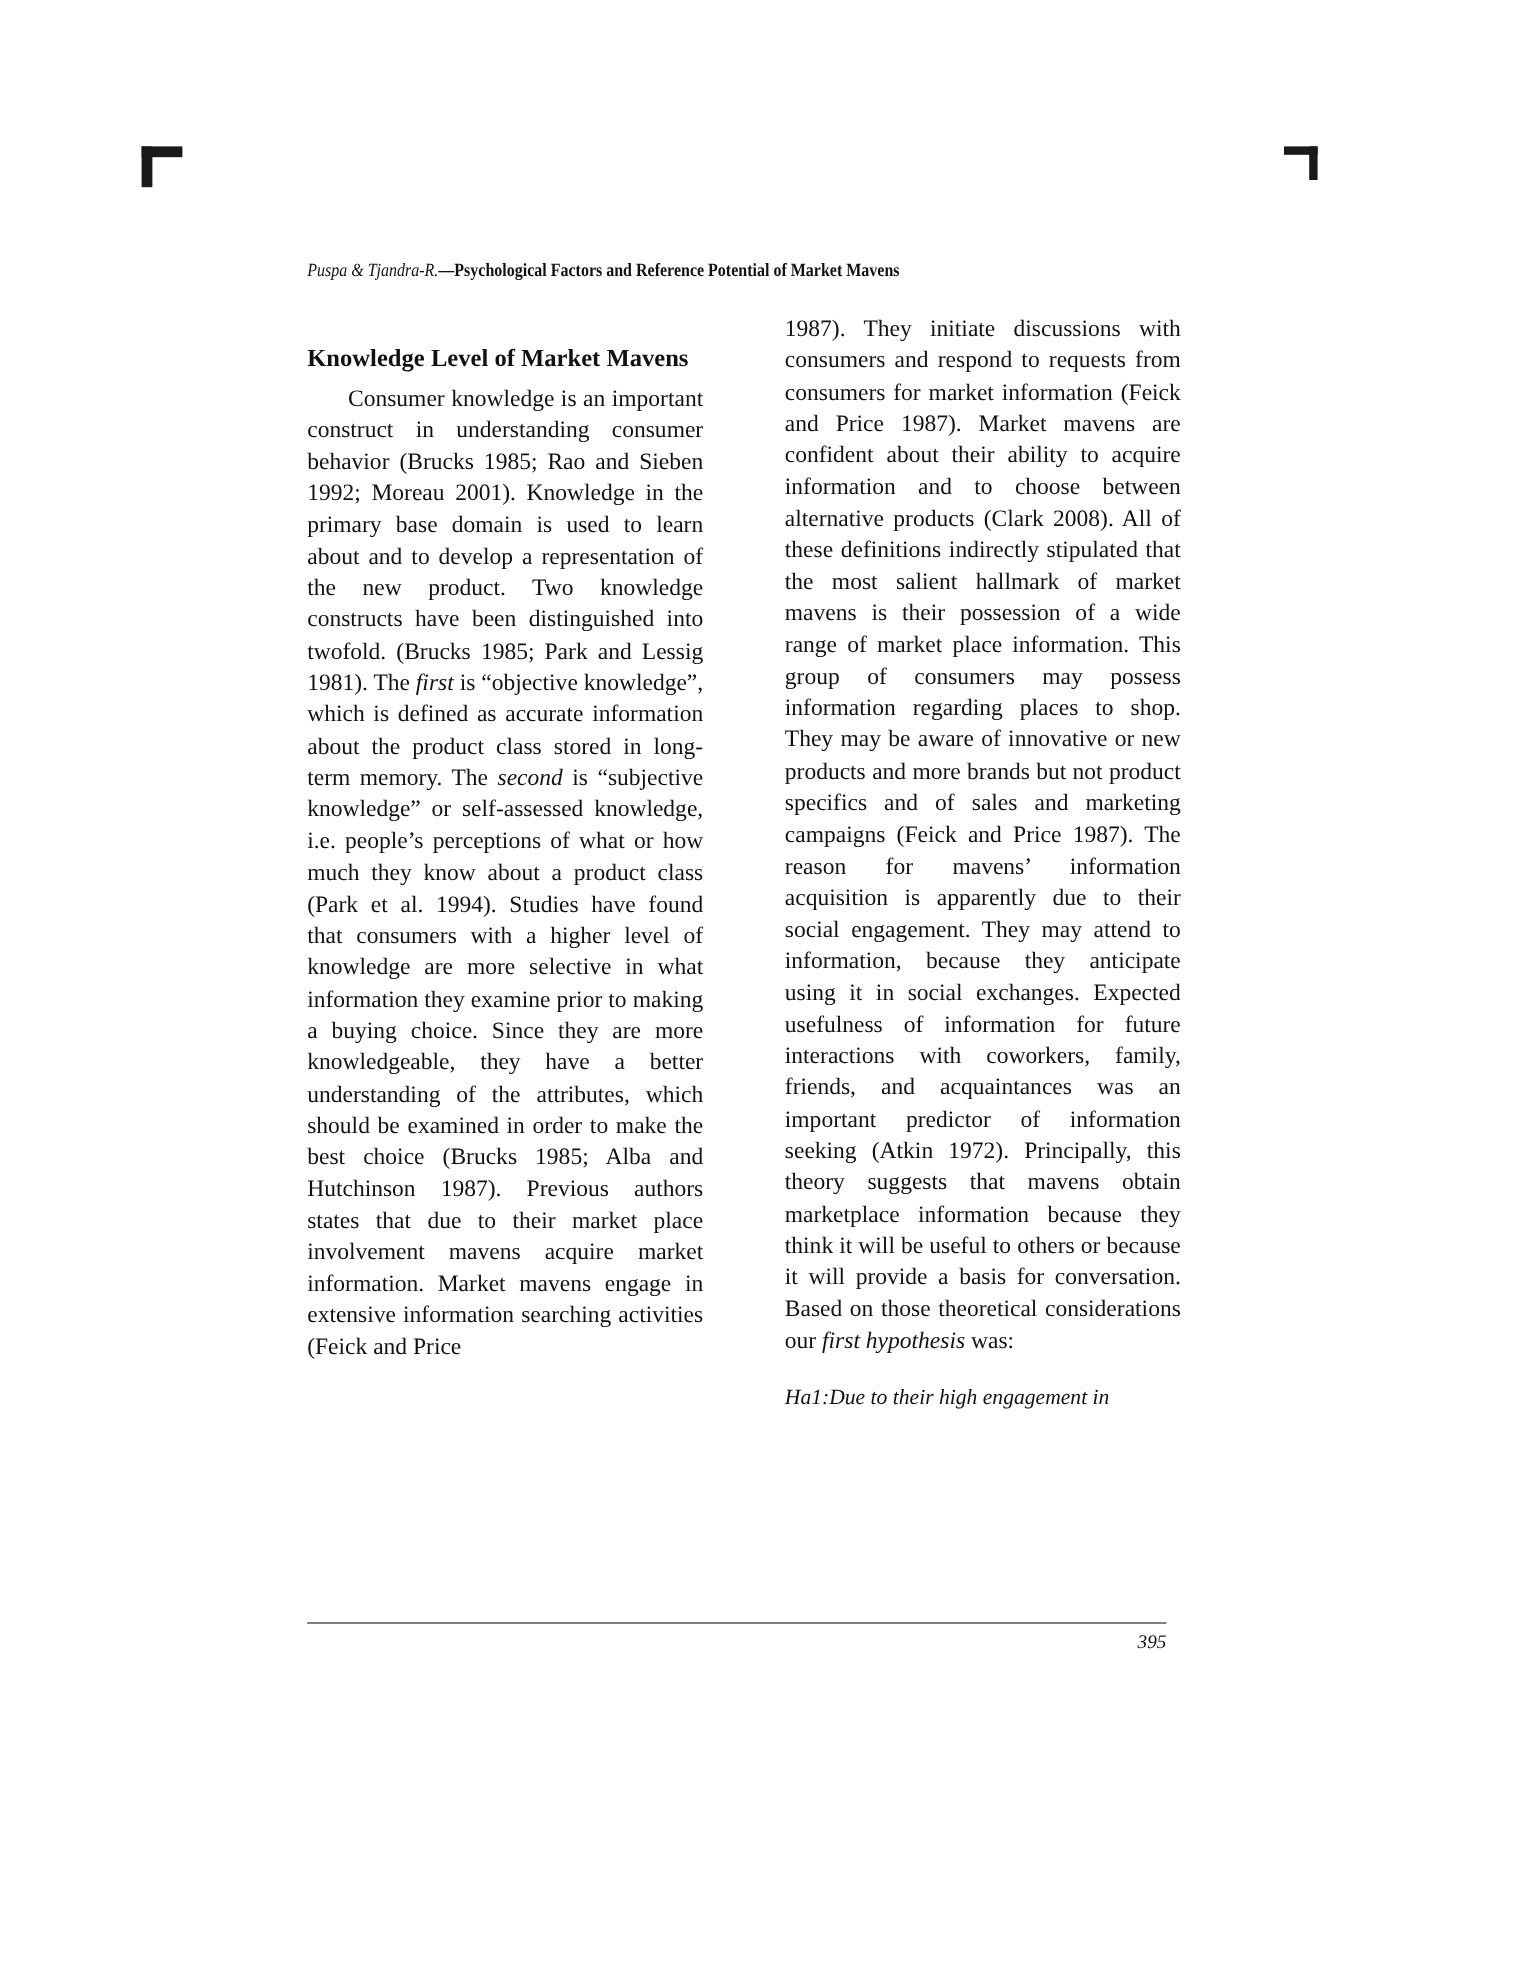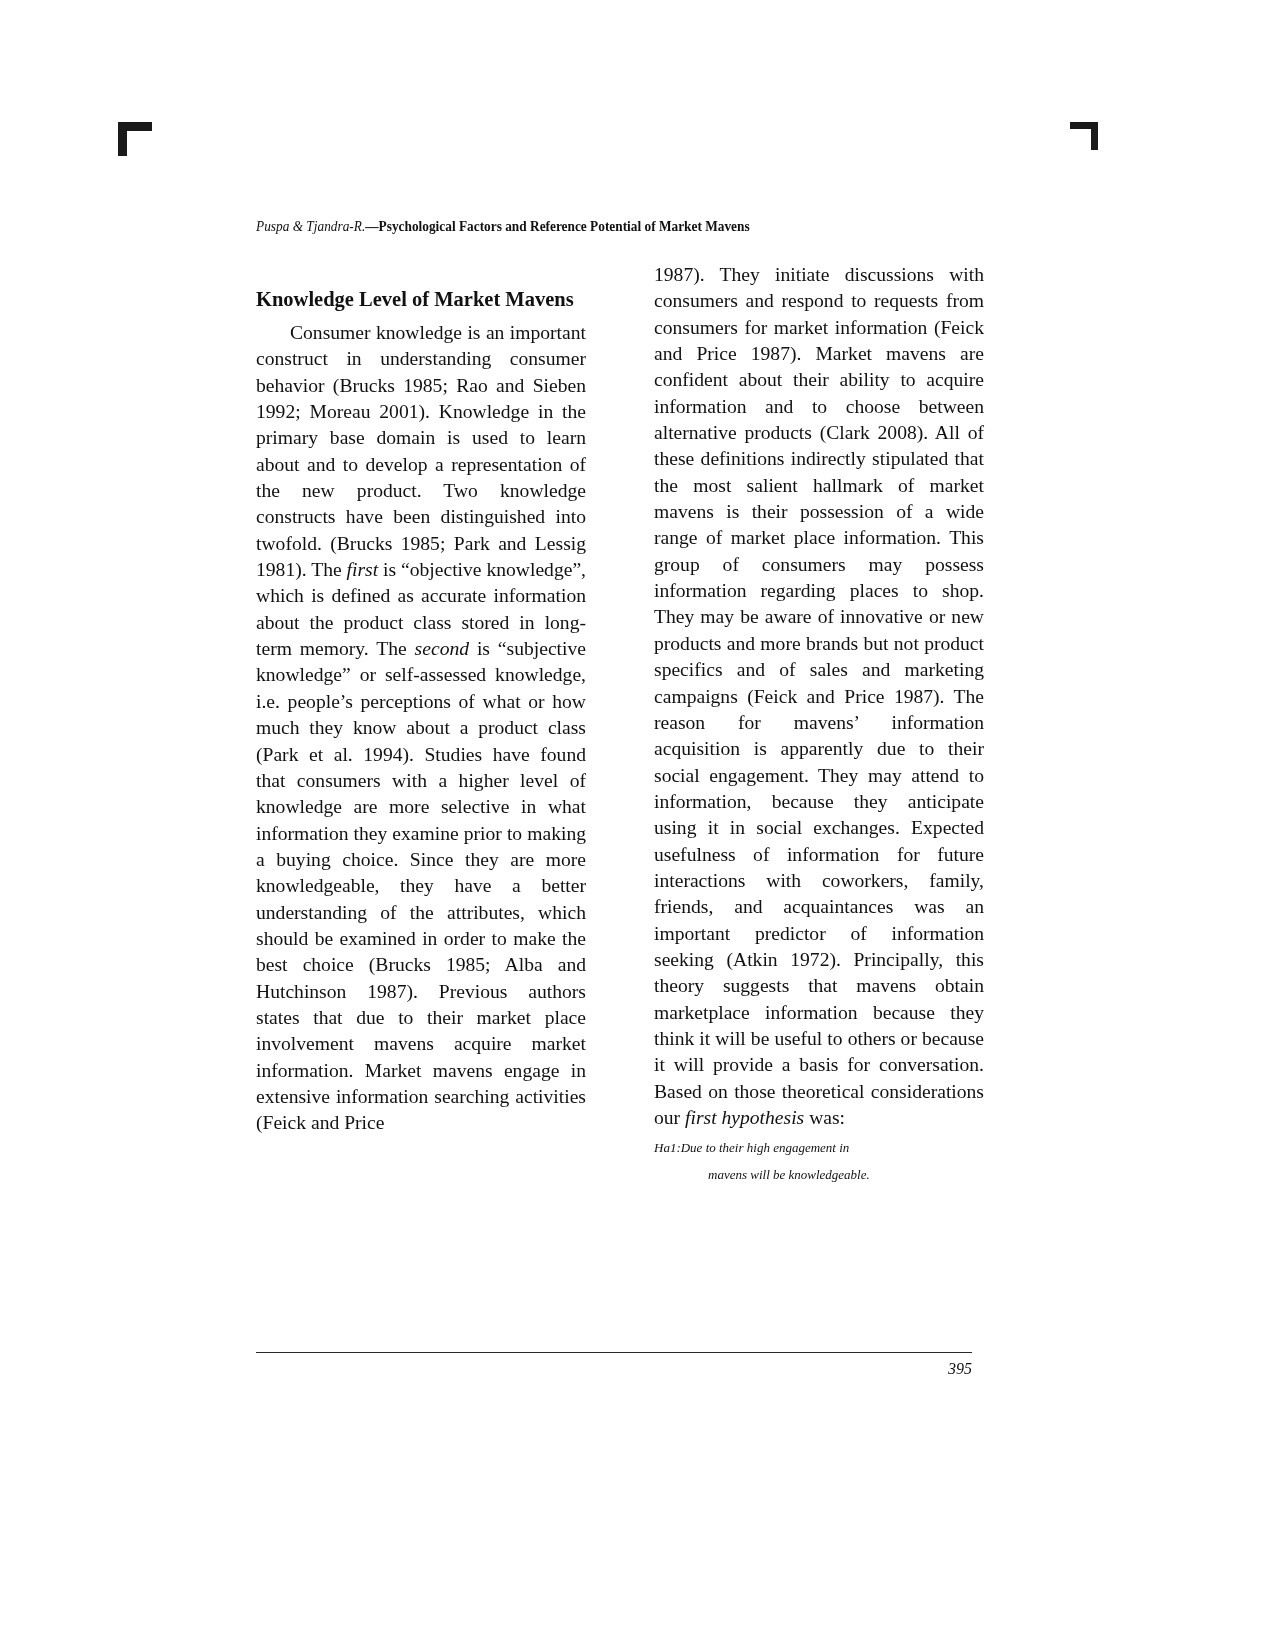--- a/index.html
+++ b/index.html
@@ -91,23 +91,23 @@
     margin: 22px 0 6px 0;
     font-size: 20.5px;
     line-height: 30px;
     font-weight: 700;
     text-align: left;
   }
 
   .indent { text-indent: 34px; }
 
   .hyp {
-    margin-top: 4px;
+    margin-top: 20px;
     font-style: italic;
-    font-size: 13px;
+    font-size: 18px;
     line-height: 26.35px;
     text-align: left;
   }
   .hyp .hyp-line1 { display: block; text-indent: 0; }
   .hyp .hyp-rest  { display: block; padding-left: 54px; text-align: justify; }
 
   
   .footer-rule {
     position: absolute;
     left: 256px;
@@ -161,21 +161,20 @@
       <p class="indent"><span>Consumer knowledge is an important construct in understanding consumer behavior (Brucks 1985; Rao and Sieben 1992; Moreau 2001). Knowledge in the primary base domain is used to learn about and to develop a representation of the new product. Two knowledge constructs have been distinguished into twofold. (Brucks 1985; Park and Lessig 1981). The </span><em>first</em><span> is “objective knowledge”, which is defined as accurate information about the product class stored in long-term memory. The </span><em>second</em><span> is “subjective knowledge” or self-assessed knowledge, i.e. people’s perceptions of what or how much they know about a product class (Park et al. 1994). Studies have found that consumers with a higher level of knowledge are more selective in what information they examine prior to making a buying choice. Since they are more knowledgeable, they have a better understanding of the attributes, which should be examined in order to make the best choice (Brucks 1985; Alba and Hutchinson 1987). Previous authors states that due to their market place involvement mavens acquire market information. Market mavens engage in extensive information searching activities (Feick and Price</span></p>
 
     </div>
 
     <div class="col right">
 
       <p><span>1987). They initiate discussions with consumers and respond to requests from consumers for market information (Feick and Price 1987). Market mavens are confident about their ability to acquire information and to choose between alternative products (Clark 2008). All of these definitions indirectly stipulated that the most salient hallmark of market mavens is their possession of a wide range of market place information. This group of consumers may possess information regarding places to shop. They may be aware of innovative or new products and more brands but not product specifics and of sales and marketing campaigns (Feick and Price 1987). The reason for mavens’ information acquisition is apparently due to their social engagement. They may attend to information, because they anticipate using it in social exchanges. Expected usefulness of information for future interactions with coworkers, family, friends, and acquaintances was an important predictor of information seeking (Atkin 1972). Principally, this theory suggests that mavens obtain marketplace information because they think it will be useful to others or because it will provide a basis for conversation. Based on those theoretical considerations our </span><em>first hypothesis</em><span> was:</span></p>
 
       <div class="hyp">
         <span class="hyp-line1"><span>Ha1:</span><span>Due to their high engagement in</span></span>
-        <span class="hyp-rest">mavens will be knowledgeable.</span>
       </div>
 
     </div>
   </div>
 
   <div class="footer-rule"></div>
   <div class="page-number">395</div>
 
 </div>
 

